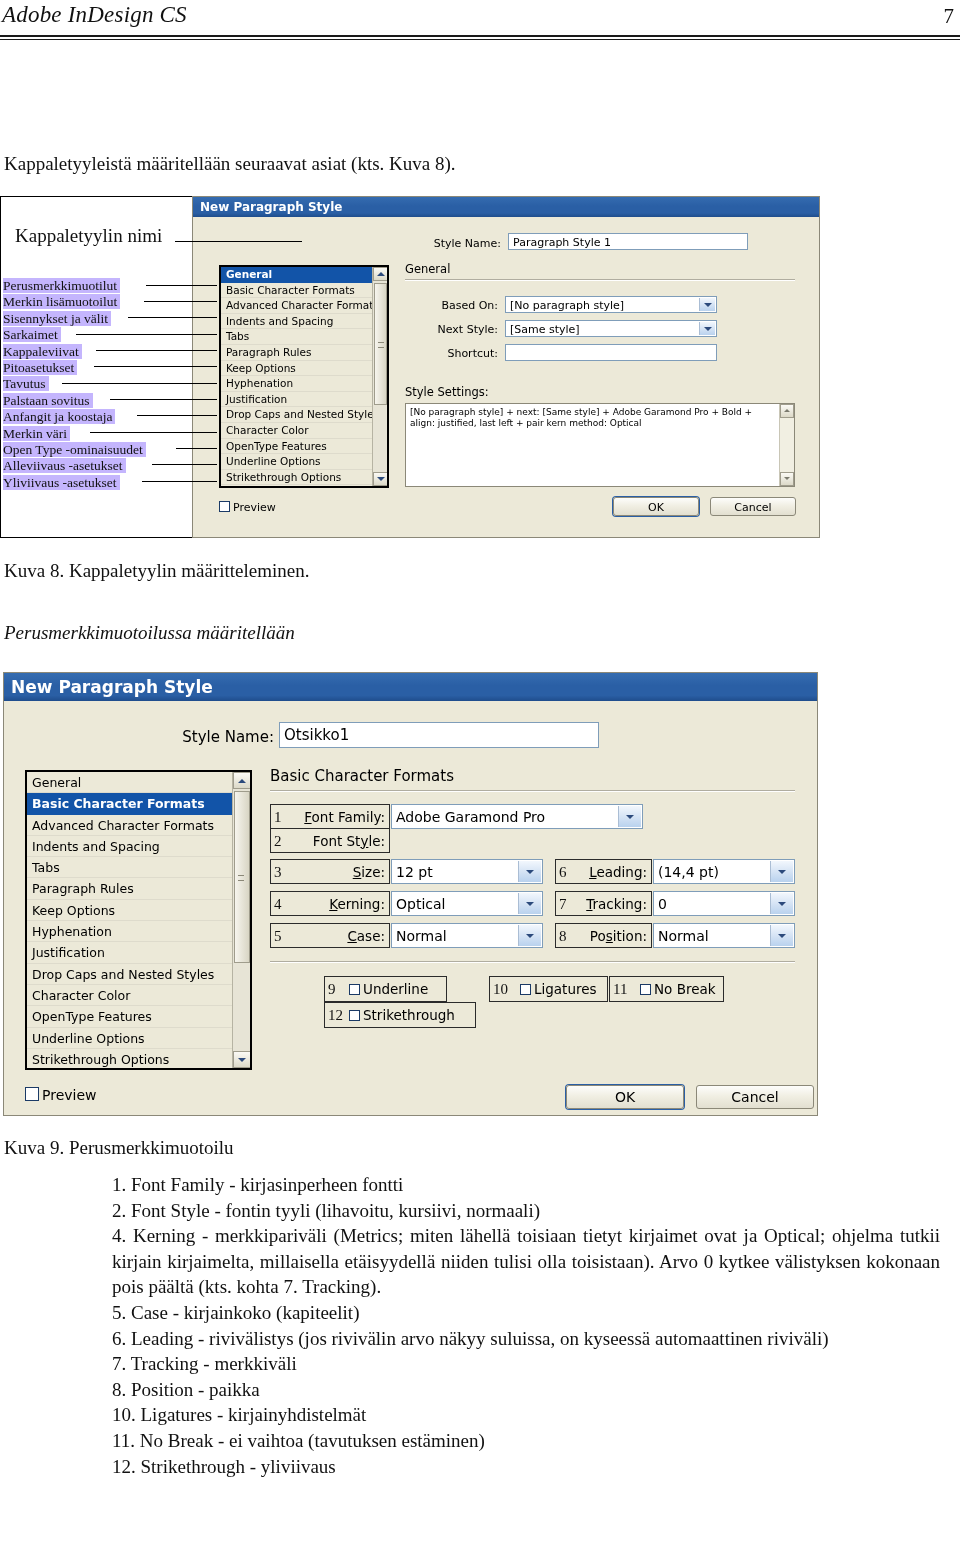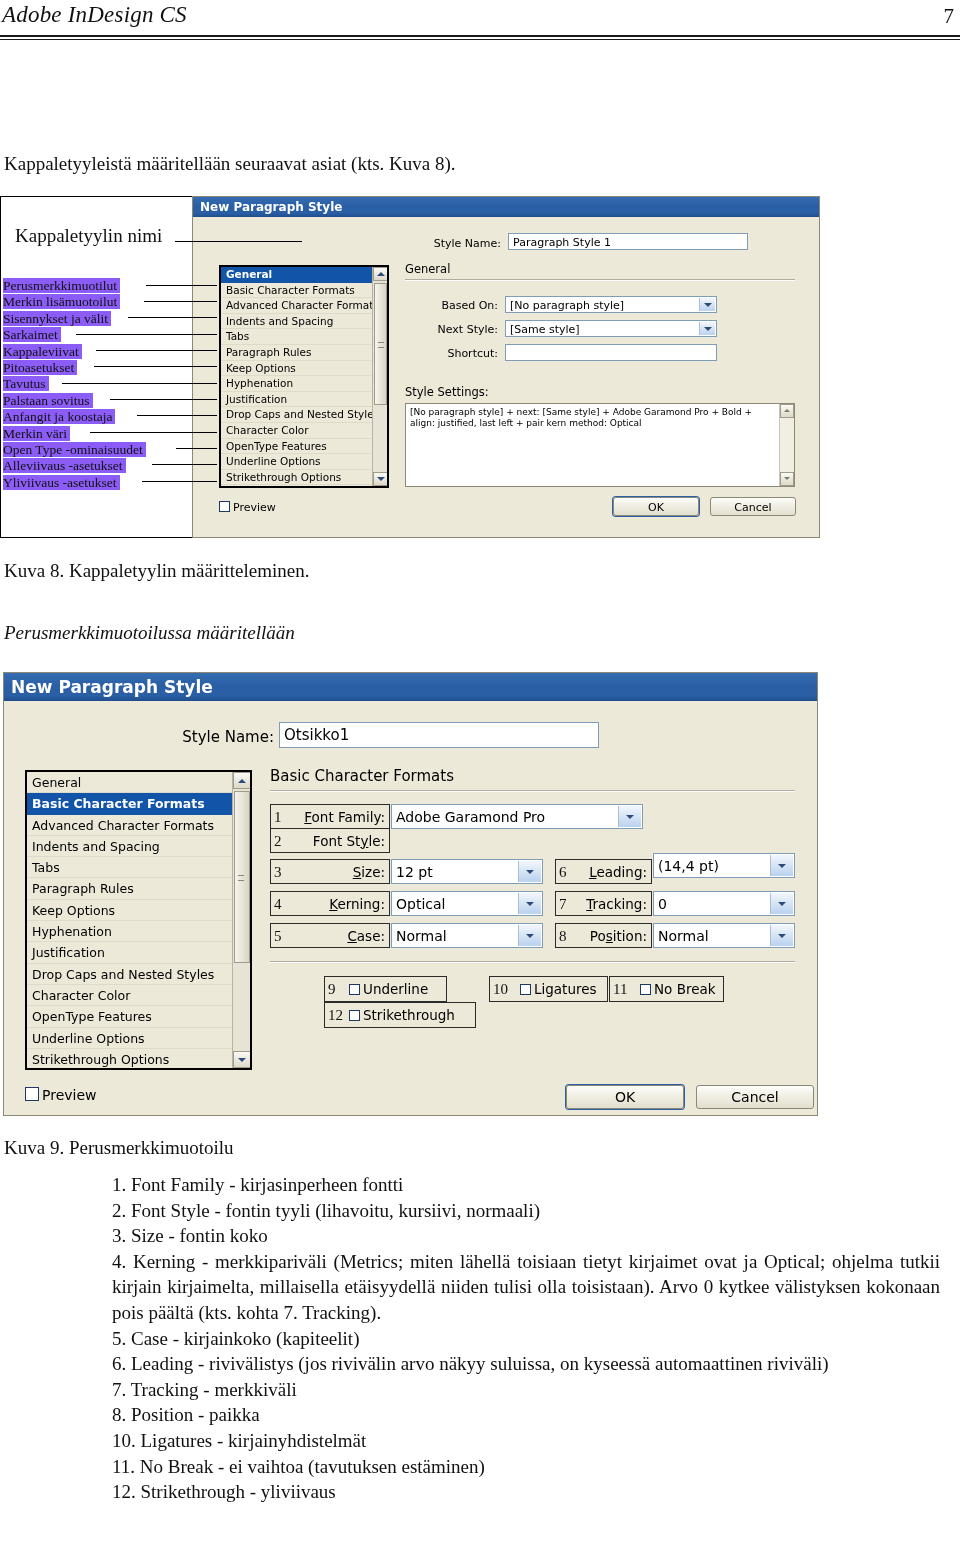--- a/index.html
+++ b/index.html
@@ -95,21 +95,21 @@
     left: 2px; top: 81px;
     width: 190px;
   }
   .fig8 .callout-item {
     position: relative;
     height: 16.4px;
     font-size: 13.5px;
     white-space: nowrap;
     line-height: 16.4px;
   }
-  .fig8 .callout-item .lbl { position: relative; z-index: 3; background: #8b5cf6; padding-right: 3px; }
+  .fig8 .callout-item .lbl { position: relative; z-index: 3; background: #c4b5fd; padding-right: 3px; }
 
   .fig8 .leader {
     position: absolute;
     height: 1px;
     background: #000;
     z-index: 2;
   }
 
   
   .dlg {
@@ -582,21 +582,21 @@
     <span class="lbl" style="font-size:13.5px;"><span class="u">S</span>ize:</span>
   </div>
   <div class="combo" style="left:387px; top:186px; width:152px; height:25px; font-size:14px;">
     <span class="v">12 pt</span>
     <span class="arrow" style="width:23px;"></span>
   </div>
   <div class="numbox" style="left:551px; top:186px; width:97px; height:25px;">
     <span class="n">6</span>
     <span class="lbl" style="font-size:13.5px;"><span class="u">L</span>eading:</span>
   </div>
-  <div class="combo" style="left:649px; top:180px; width:142px; height:25px; font-size:14px;">
+  <div class="combo" style="left:649px; top:186px; width:142px; height:25px; font-size:14px;">
     <span class="v">(14,4 pt)</span>
     <span class="arrow" style="width:23px;"></span>
   </div>
 
   <div class="numbox" style="left:266px; top:218px; width:120px; height:25px;">
     <span class="n">4</span>
     <span class="lbl" style="font-size:13.5px;"><span class="u">K</span>erning:</span>
   </div>
   <div class="combo" style="left:387px; top:218px; width:152px; height:25px; font-size:14px;">
     <span class="v">Optical</span>
@@ -660,21 +660,20 @@
   <div class="btn-cancel" style="left:692px; top:412px; width:118px; height:24px; font-size:14px;">
     <span class="t">Cancel</span>
   </div>
 </div>
 
 <div class="caption" style="left:4px; top:1125px;">Kuva 9. Perusmerkkimuotoilu</div>
 
 <div class="numlist">
   <div class="item">1. Font Family - kirjasinperheen fontti</div>
   <div class="item">2. Font Style - fontin tyyli (lihavoitu, kursiivi, normaali)</div>
-  <div class="item">3. Size - fontin koko</div>
   <div class="item hang">4. Kerning - merkkipariväli (Metrics; miten lähellä toisiaan tietyt kirjaimet ovat ja Optical; ohjelma tutkii kirjain kirjaimelta, millaisella etäisyydellä niiden tulisi olla toisistaan). Arvo 0 kytkee välistyksen kokonaan pois päältä (kts. kohta 7. Tracking).</div>
   <div class="item">5. Case - kirjainkoko (kapiteelit)</div>
   <div class="item">6. Leading - rivivälistys (jos rivivälin arvo näkyy suluissa, on kyseessä automaattinen riviväli)</div>
   <div class="item">7. Tracking - merkkiväli</div>
   <div class="item">8. Position - paikka</div>
   <div class="item">10. Ligatures - kirjainyhdistelmät</div>
   <div class="item">11. No Break - ei vaihtoa (tavutuksen estäminen)</div>
   <div class="item">12. Strikethrough - yliviivaus</div>
 </div>
 

